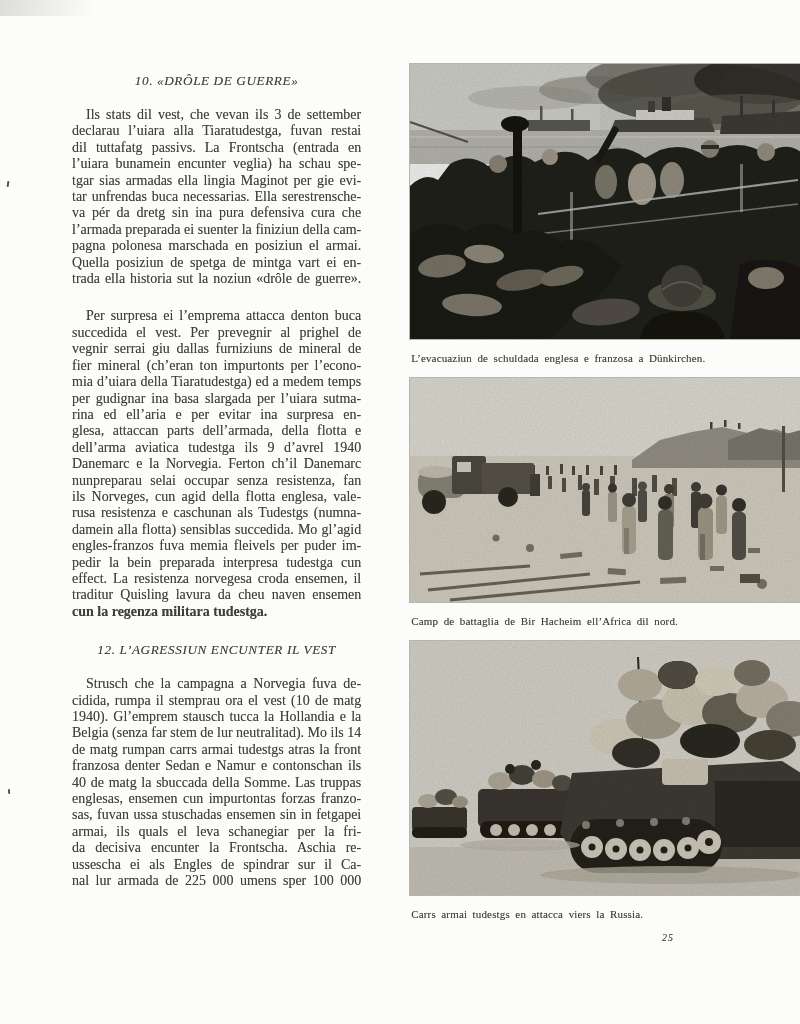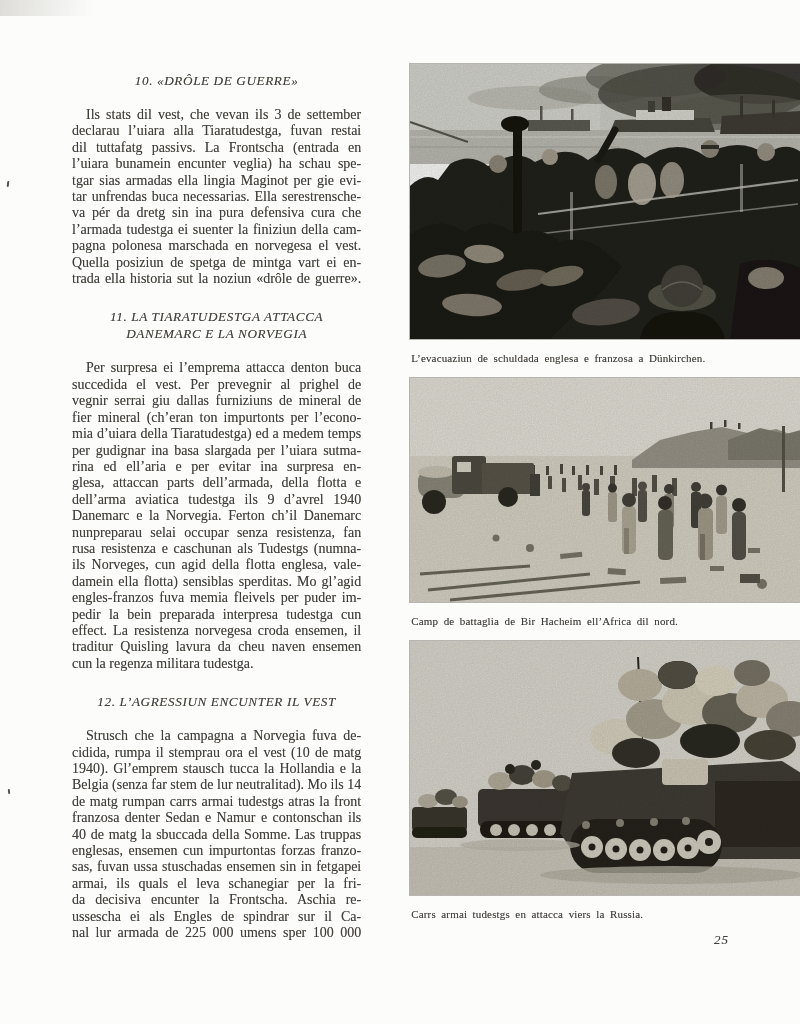--- a/index.html
+++ b/index.html
@@ -28,31 +28,31 @@
     margin:0 0 18px 0; color:#44423c;
     text-shadow:0 0 .4px rgba(64,62,57,.45);
   }
   .para { margin:0 0 21px 0; }
   .line {
     font-size:14px; line-height:16.4px; white-space:nowrap;
     text-align:justify; text-align-last:justify; text-justify:inter-word;
     text-shadow:0 0 .4px rgba(64,62,57,.45);
   }
   .line:first-child { text-indent:14px; }
-  .line.last { text-align-last:left; }
+  .line.last { text-align-last:left;font-weight:bold; }
 
   figure { margin:0; }
   .photo { display:block; box-shadow:0 0 0 1px rgba(98,95,86,.45); background:#d8d6cе; }
   figcaption {
     font-size:11px; line-height:14px; margin:12px 0 13px 1px;
     word-spacing:2.6px; letter-spacing:.15px; white-space:nowrap;
     text-shadow:0 0 .4px rgba(64,62,57,.45);
   }
   .page-number {
-    position:absolute; left:714px; top:932px; font-size:13px;
+    position:absolute; left:662px; top:932px; font-size:10px;
     letter-spacing:1px; text-shadow:0 0 .4px rgba(64,62,57,.45);font-style:italic;
   }
 </style>
 </head>
 <body>
 
 <div class="corner-smudge"></div>
 <div class="speck speck-1"></div>
 <div class="speck speck-2"></div>
 
@@ -62,45 +62,43 @@
     <section>
       <h2 class="sec-head">10. «DRÔLE DE GUERRE»</h2>
       <div class="para">
           <div class="line">Ils stats dil vest, che vevan ils 3 de settember</div>
           <div class="line">declarau l’uiara alla Tiaratudestga, fuvan restai</div>
           <div class="line">dil tuttafatg passivs. La Frontscha (entrada en</div>
           <div class="line">l’uiara bunamein encunter veglia) ha schau spe-</div>
           <div class="line">tgar sias armadas ella lingia Maginot per gie evi-</div>
           <div class="line">tar unfrendas buca necessarias. Ella serestrensche-</div>
           <div class="line">va pér da dretg sin ina pura defensiva cura che</div>
-          <div class="line">l’armada tudestga ei suenter la finiziun della cam-</div>
-          <div class="line">pagna polonesa marschada en norvegesa el vest.</div>
+          <div class="line">l’armada preparada ei suenter la finiziun della cam-</div>
+          <div class="line">pagna polonesa marschada en posiziun el armai.</div>
           <div class="line">Quella posiziun de spetga de mintga vart ei en-</div>
           <div class="line">trada ella historia sut la noziun «drôle de guerre».</div>
         </div>
     </section>
 
     <section>
-      <h2 class="sec-head">11. LA TIARATUDESTGA ATTACCA
-DANEMARC E LA NORVEGIA</h2>
       <div class="para">
           <div class="line">Per surpresa ei l’emprema attacca denton buca</div>
           <div class="line">succedida el vest. Per prevegnir al prighel de</div>
           <div class="line">vegnir serrai giu dallas furniziuns de mineral de</div>
           <div class="line">fier mineral (ch’eran ton impurtonts per l’econo-</div>
           <div class="line">mia d’uiara della Tiaratudestga) ed a medem temps</div>
           <div class="line">per gudignar ina basa slargada per l’uiara sutma-</div>
           <div class="line">rina ed ell’aria e per evitar ina surpresa en-</div>
           <div class="line">glesa, attaccan parts dell’armada, della flotta e</div>
           <div class="line">dell’arma aviatica tudestga ils 9 d’avrel 1940</div>
           <div class="line">Danemarc e la Norvegia. Ferton ch’il Danemarc</div>
           <div class="line">nunpreparau selai occupar senza resistenza, fan</div>
+          <div class="line">ils Norveges, cun agid della flotta englesa, vale-</div>
           <div class="line">rusa resistenza e caschunan als Tudestgs (numna-</div>
-          <div class="line">ils Norveges, cun agid della flotta englesa, vale-</div>
-          <div class="line">damein ella flotta) sensiblas sperditas. Mo gl’agid</div>
+          <div class="line">damein alla flotta) sensiblas succedida. Mo gl’agid</div>
           <div class="line">engles-franzos fuva memia fleivels per puder im-</div>
           <div class="line">pedir la bein preparada interpresa tudestga cun</div>
           <div class="line">effect. La resistenza norvegesa croda ensemen, il</div>
           <div class="line">traditur Quisling lavura da cheu naven ensemen</div>
           <div class="line last">cun la regenza militara tudestga.</div>
         </div>
     </section>
 
     <section>
       <h2 class="sec-head">12. L’AGRESSIUN ENCUNTER IL VEST</h2>

